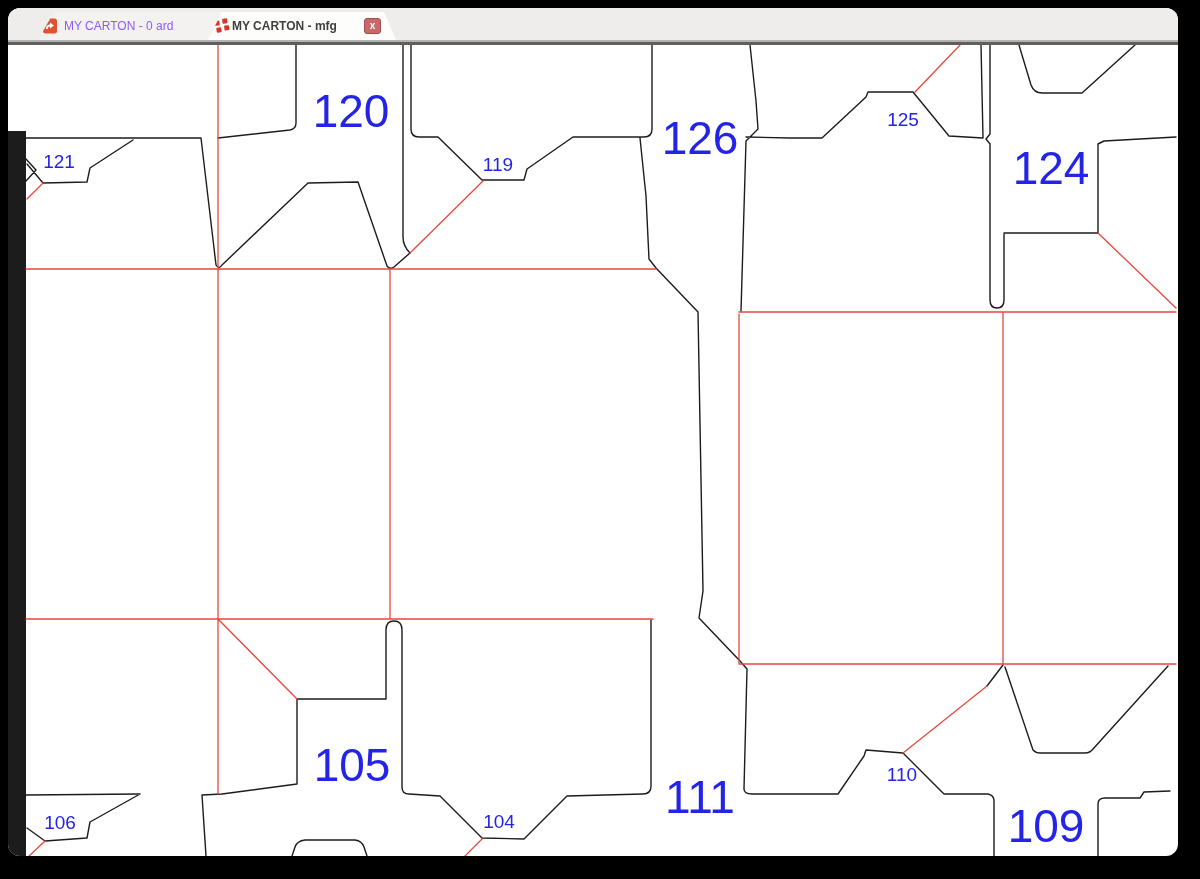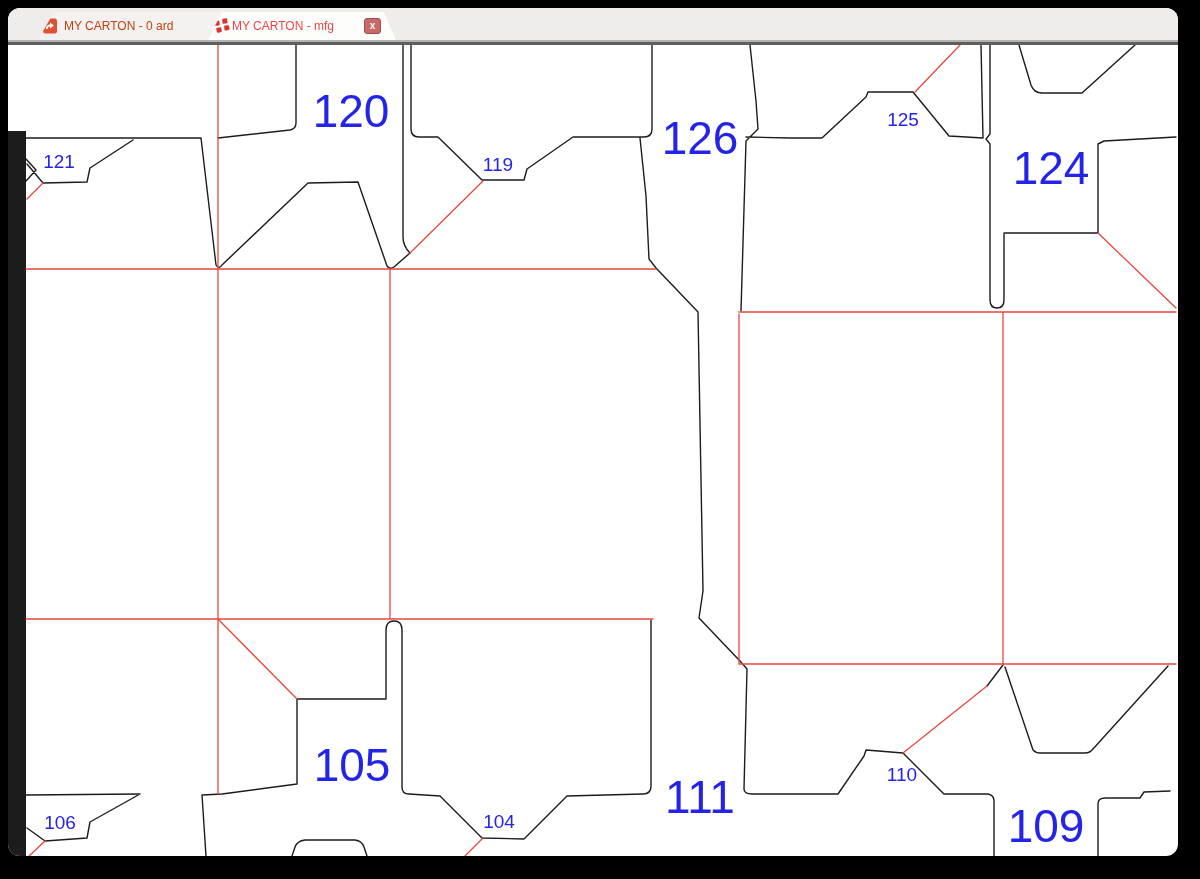--- a/index.html
+++ b/index.html
@@ -8,22 +8,22 @@
   #window{position:absolute;left:8px;top:8px;width:1170px;height:848px;background:#fff;
     border-radius:12px;overflow:hidden;}
   
   #tabbar{position:absolute;left:0;top:0;width:100%;height:32px;background:var(--tabbar-bg);}
   .tab{position:absolute;top:4px;height:28px;display:flex;align-items:center;
     filter:drop-shadow(0 0 0.6px #9a9a9a);}
   #tab-ard{left:22px;width:178px;background:var(--tab-bg);
     clip-path:polygon(24px 0,100% 0,100% 100%,8px 100%);padding-left:34px;}
   #tab-mfg{left:192px;width:196px;background:var(--active-tab-bg);
     clip-path:polygon(22px 0,184px 0,196px 100%,8px 100%);padding-left:32px;}
-  .tab-label{font-size:12px;color:#c2410c;white-space:nowrap;}
-  #tab-mfg .tab-label{font-weight:normal;color:#ef4444;}
+  .tab-label{font-size:12px;color:#8b5cf6;white-space:nowrap;}
+  #tab-mfg .tab-label{font-weight:bold;color:#404040;}
   .tab-icon{position:absolute;left:12px;top:6px;width:16px;height:16px;}
   #tab-mfg .tab-icon{left:14px;}
   #tab-close{position:absolute;left:164px;top:6px;width:17px;height:16px;
     background:var(--close-bg);border:1px solid var(--close-border);border-radius:3px;
     color:#fff;font-size:10px;font-weight:bold;line-height:14px;text-align:center;
     box-sizing:border-box;cursor:default;}
   #separator-light{position:absolute;left:0;top:32px;width:100%;height:2px;background:#b3b3b3;}
   #separator-dark{position:absolute;left:0;top:34px;width:100%;height:3px;background:#5e5e5e;}
   
   #canvas{position:absolute;left:0;top:37px;width:1170px;height:644px;background:#fff;}

